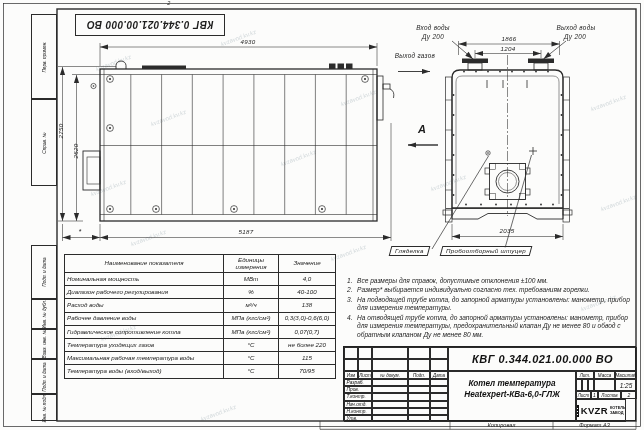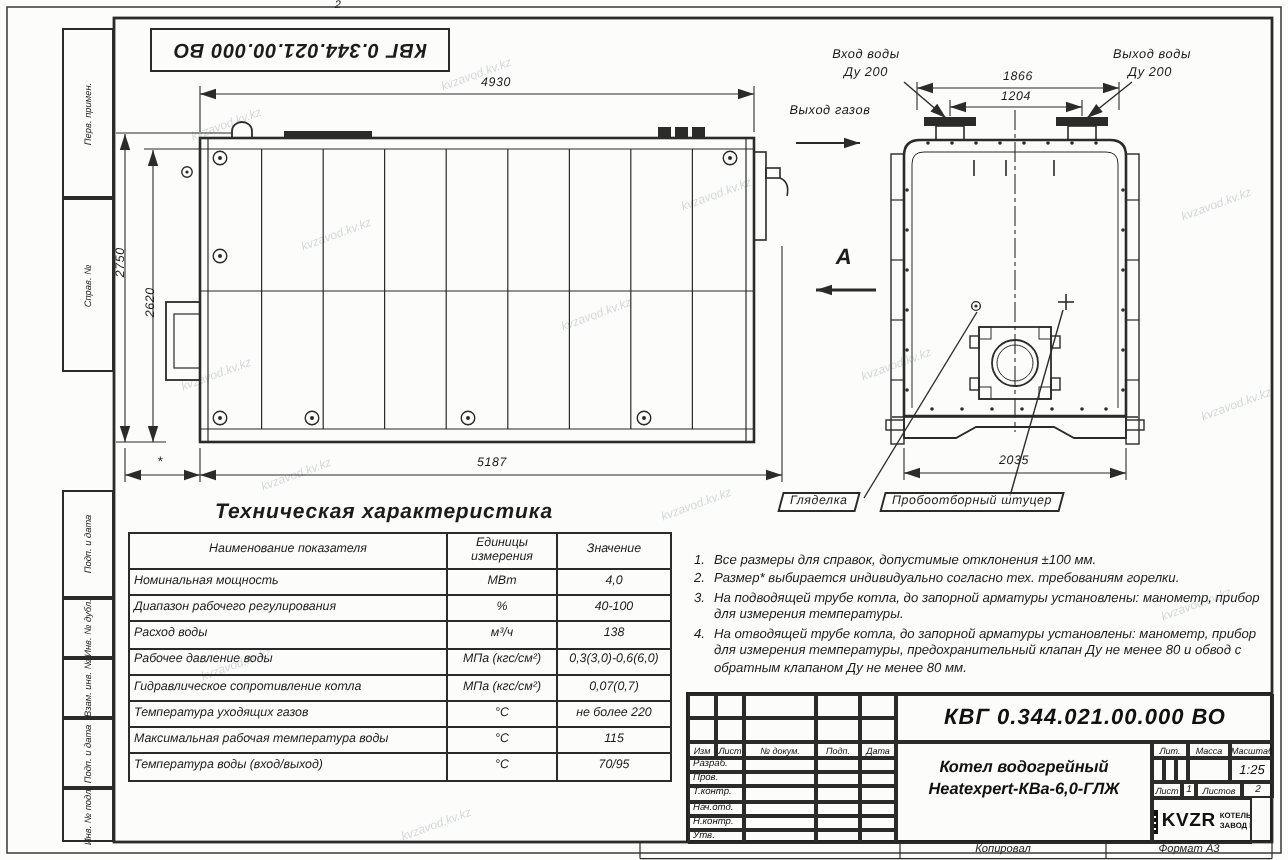--- a/index.html
+++ b/index.html
@@ -274,21 +274,20 @@
   <div class="t" style="left:486px;top:46px;width:44px;">1204</div>
   <div class="t" style="left:485px;top:228px;width:44px;">2035</div>
   <div class="t lbl" style="left:412px;top:25px;width:42px;">Вход воды</div>
   <div class="t lbl" style="left:418px;top:33.5px;width:30px;">Ду 200</div>
   <div class="t lbl" style="left:553px;top:25px;width:46px;">Выход воды</div>
   <div class="t lbl" style="left:560px;top:33.5px;width:30px;">Ду 200</div>
   <div class="t ldrbox" style="left:390px;top:246px;"><span>Гляделка</span></div>
   <div class="t ldrbox" style="left:441px;top:246px;"><span>Пробоотборный штуцер</span></div>
 
   <div id="techwrap">
-    <div id="techtitle">Техническая характеристика</div>
     <table id="techtable">
       <tbody>
           <tr class="hd">
         <td style="width:154px">Наименование показателя</td>
         <td style="width:50px" class="u">Единицы измерения</td>
         <td style="width:52px" class="v">Значение</td>
       </tr>
       <tr>
             <td>Номинальная мощность</td>
             <td class="u">МВт</td>
@@ -392,21 +391,21 @@
     <div class="c" style="left:64px;top:60.8px;width:22px;height:7.2px;"></div>
     <div class="c" style="left:86px;top:60.8px;width:18px;height:7.2px;"></div>
     <div class="c lft" style="left:0;top:68px;width:28px;height:7px;font-size:4.8px;">Утв.</div>
     <div class="c" style="left:28px;top:68px;width:36px;height:7px;"></div>
     <div class="c" style="left:64px;top:68px;width:22px;height:7px;"></div>
     <div class="c" style="left:86px;top:68px;width:18px;height:7px;"></div>
 
     <div class="c" style="left:104px;top:0;width:189px;height:24px;font-size:11px;font-weight:600;letter-spacing:.5px;">КВГ 0.344.021.00.000 ВО</div>
 
     <div class="c" style="left:104px;top:24px;width:128px;height:51px;flex-direction:column;justify-content:flex-start;padding-top:6px;font-size:8.2px;font-weight:600;line-height:1.35;">
-      <span>Котел водогрейный</span>
+      <span>Котел температура</span>
       <span>Heatexpert-КВа-6,0-ГЛЖ</span>
     </div>
 
     <div class="c" style="left:232px;top:24px;width:18px;height:8px;font-size:4.5px;">Лит.</div>
     <div class="c" style="left:250px;top:24px;width:21px;height:8px;font-size:4.5px;">Масса</div>
     <div class="c" style="left:271px;top:24px;width:22px;height:8px;font-size:4.5px;">Масштаб</div>
     <div class="c" style="left:232px;top:32px;width:6px;height:12px;"></div>
     <div class="c" style="left:238px;top:32px;width:6px;height:12px;"></div>
     <div class="c" style="left:244px;top:32px;width:6px;height:12px;"></div>
     <div class="c" style="left:250px;top:32px;width:21px;height:12px;"></div>

